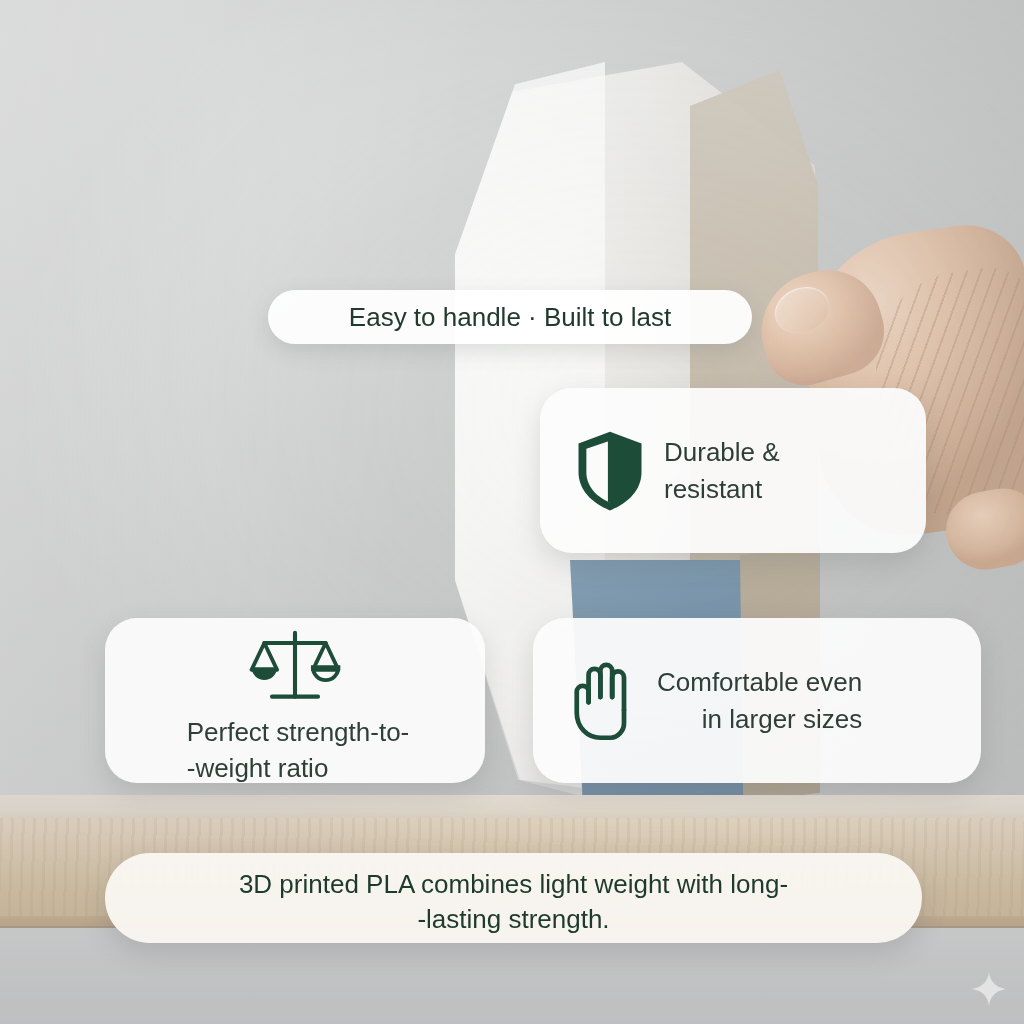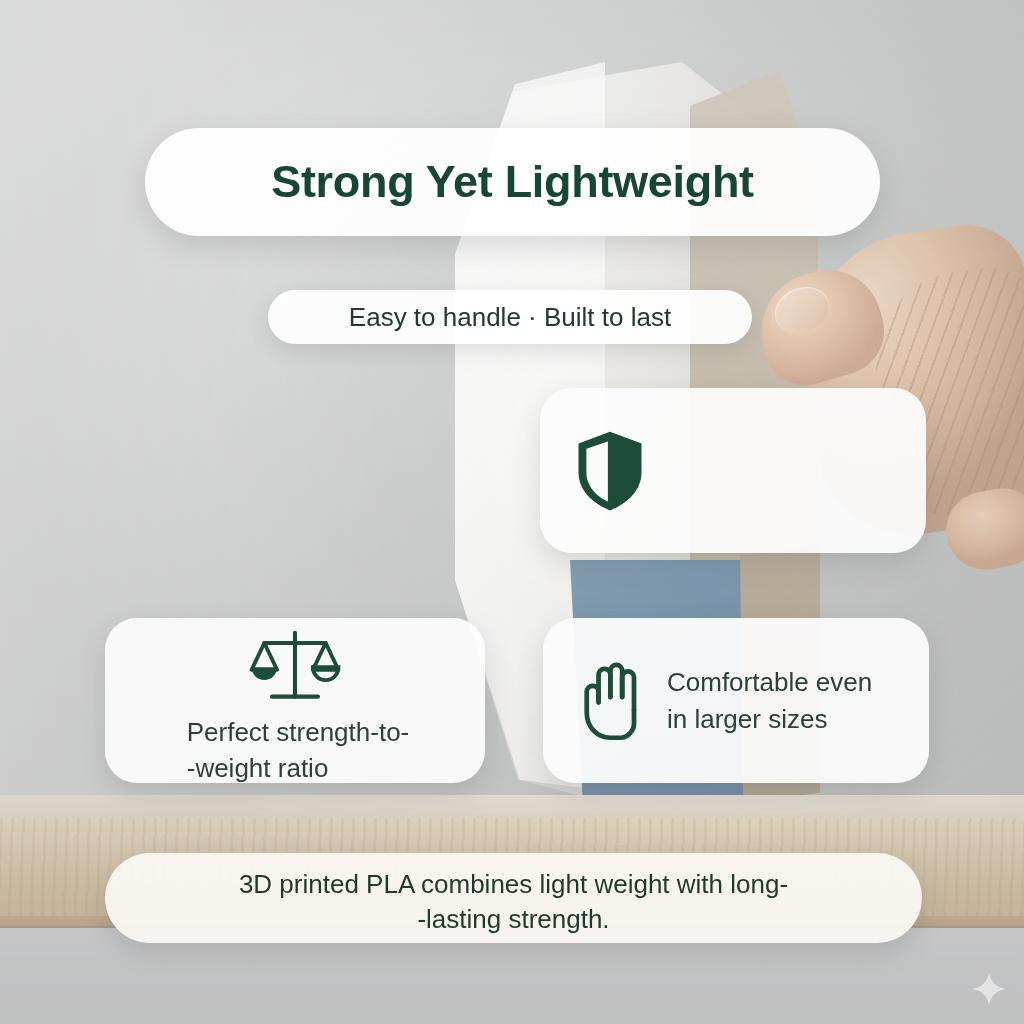--- a/index.html
+++ b/index.html
@@ -153,21 +153,21 @@
     position:absolute; width:380px; height:165px;
     background:rgba(252,252,252,.94);
     border-radius:32px;
     box-shadow:0 10px 26px rgba(90,92,95,.18);
     display:flex; align-items:center; padding:0 22px;
     overflow:visible;
   }
   .card.c1 { left:0;   top:0; }
   .card.c2 { left:435px; top:0; width:386px; }
   .card.c3 { left:0;   top:230px;flex-direction:column; }
-  .card.c4 { left:438px; top:230px; width:386px; }
+  .card.c4 { left:428px; top:230px; width:448px;text-align:right; }
 
   .card-icon {
     width:96px; height:96px; flex:0 0 96px;
     display:flex; align-items:center; justify-content:center;
   }
   .card-icon svg { display:block; }
   .card-text {
     font-size:26px; line-height:1.40; color:#2e3f38;
     white-space:pre-line; margin-left:6px;
   }
@@ -214,39 +214,38 @@
   <div class="shelf-top"></div>
   <div class="shelf"></div>
   <div class="shelf-edge"></div>
   <div class="floor-shadow"></div>
   <div class="floor"></div>
   <div class="dof"></div>
 </div>
 
 <div class="overlay">
 
-  <div class="pill-title">
-    <h1>Strong Yet Lightweight</h1>
-  </div>
 
   <div class="pill-sub">
     <span>Easy to handle · Built to last</span>
   </div>
 
   <div class="cards">
 
 
     <div class="card c2">
       <span class="card-icon">
         <svg width="78" height="84" viewBox="0 0 56 64" aria-hidden="true">
           <path d="M28 2 4 11v22c0 14 11 24 24 29 13-5 24-15 24-29V11L28 2z" fill="#1d4d39"></path>
           <path d="M28 9 10 15v18c0 11 8 19 18 23V9z" fill="#fbfbfa"></path>
           <rect x="26.4" y="8" width="3.2" height="48" fill="#1d4d39"></rect>
         </svg>
       </span>
+      <span class="card-text">Durable &amp;
+resistant</span>
     </div>
 
     <div class="card c3">
       <span class="card-icon">
         <svg width="92" height="84" viewBox="0 0 72 64" aria-hidden="true">
           <g stroke="#1d4d39" stroke-width="3.2" fill="none" stroke-linecap="round">
             <line x1="36" y1="6" x2="36" y2="56"></line>
             <line x1="12" y1="14" x2="60" y2="14"></line>
             <line x1="18" y1="56" x2="54" y2="56"></line>
           </g>

